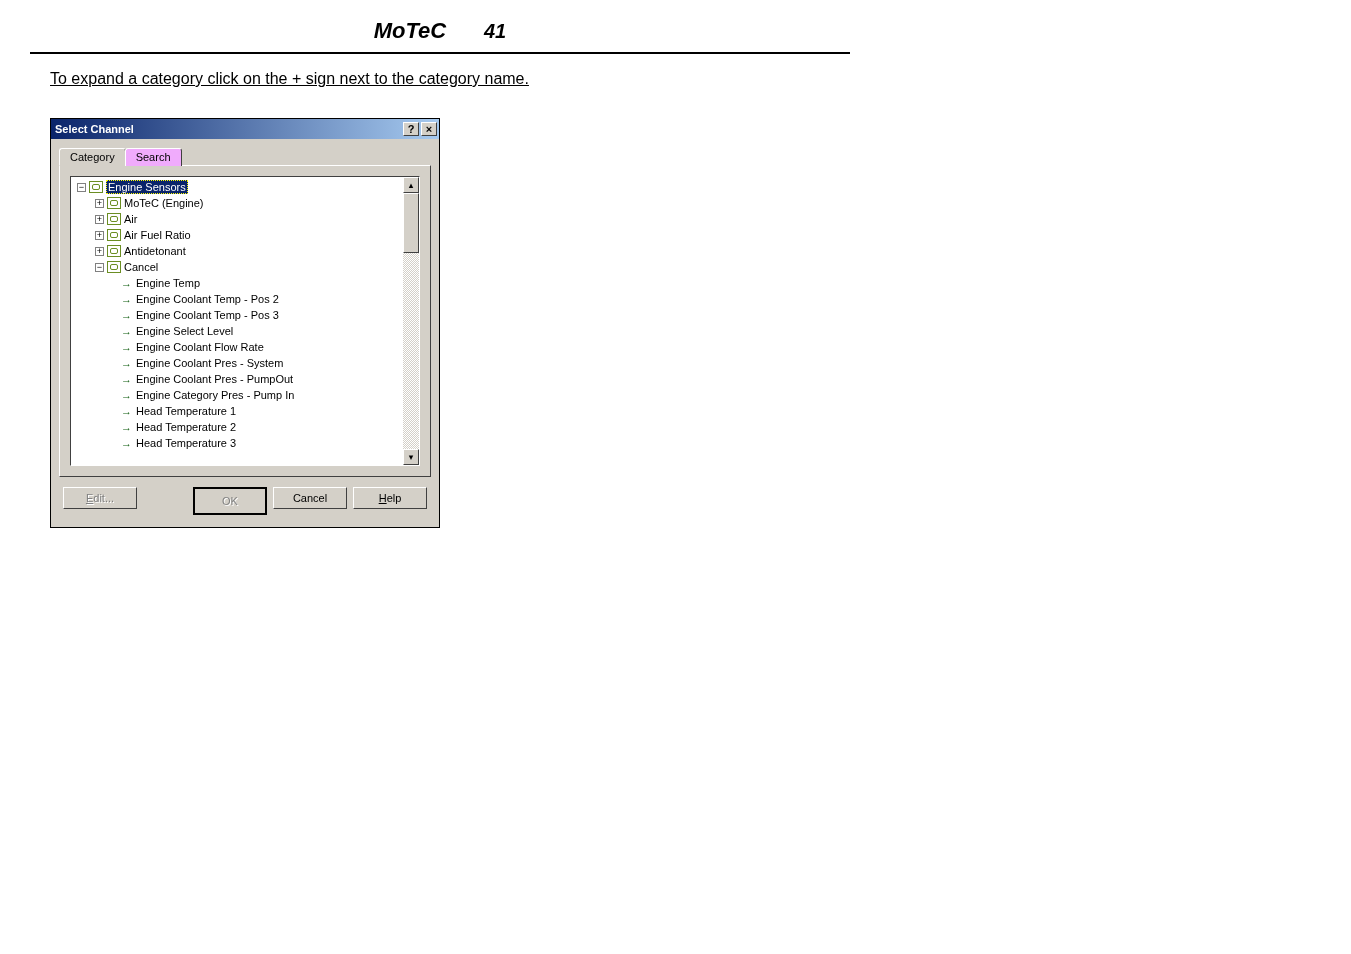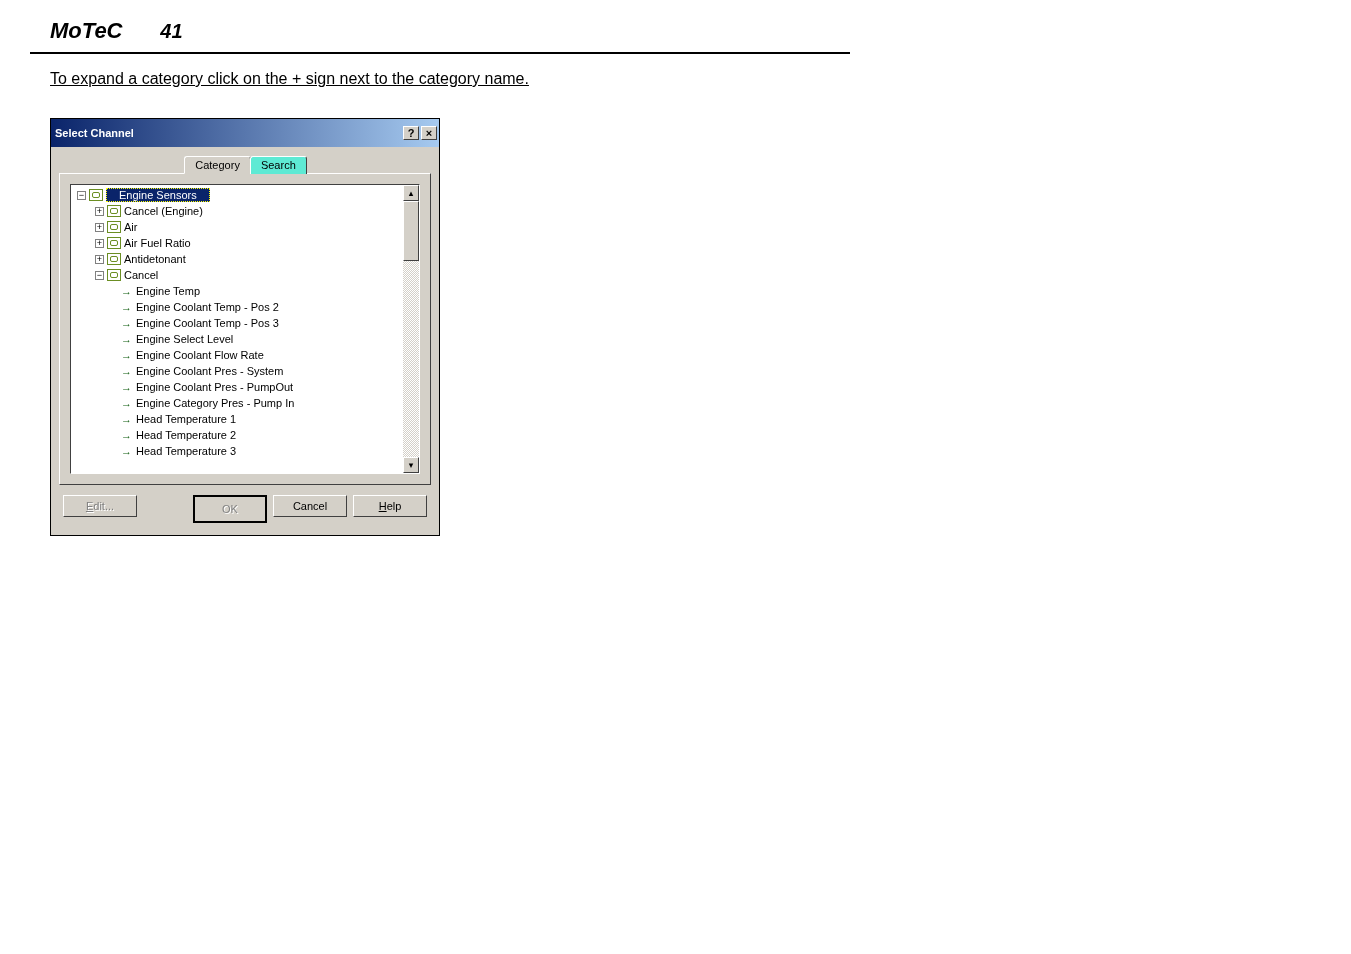--- a/index.html
+++ b/index.html
@@ -10,20 +10,21 @@
       height: 954px;
       position: relative;
     }
     .page-header {
       border-bottom: 2px solid #000;
       padding: 8px 20px;
       display: flex;
       align-items: baseline;
       width: 820px;
       margin: 10px 0 0 30px;
+      justify-content: center;
     }
     .page-header .brand {
       font-size: 22px;
       font-weight: bold;
       font-style: italic;
       flex: 0 0 auto;
     }
     .page-header .title {
       font-size: 22px;
       font-weight: bold;
@@ -49,21 +50,21 @@
       position: absolute;
       left: 50px;
       top: 118px;
       width: 390px;
       border: 1px solid #000;
       background: #d4d0c8;
       font-family: "MS Sans Serif", Tahoma, sans-serif;
       font-size: 11px;
     }
     .titlebar {
-      height: 28px;
+      height: 20px;
       background: linear-gradient(to right, #0a246a, #a6caf0);
       color: #fff;
       display: flex;
       align-items: center;
       padding: 0 2px 0 4px;
     }
     .titlebar .tlabel { font-weight: bold; flex: 1; font-size: 11px; }
     .titlebar .winbtn {
       width: 16px; height: 14px;
       background: #d4d0c8;
@@ -74,25 +75,24 @@
       color: #000;
       display: flex; align-items: center; justify-content: center;
       line-height: 1;
     }
     .dlgbody { padding: 8px; }
     .tabs {
       display: flex;
       position: relative;
       top: 1px;
       z-index: 2;
-      justify-content: center;
     }
     .tab {
       padding: 2px 10px;
-      background: #5eead4;
+      background: #f0abfc;
       border: 1px solid #808080;
       border-bottom: none;
       border-top-left-radius: 3px;
       border-top-right-radius: 3px;
       margin-right: -1px;
       font-size: 11px;
     }
     .tab.active {
       background: #d4d0c8;
       border-bottom: 1px solid #d4d0c8;
@@ -174,21 +174,21 @@
       color: #0a5a0a;
       font-weight: bold;
       margin-right: 3px;
       display: inline-block;
       width: 12px;
     }
     .nodelabel { font-size: 11px; }
     .selected .nodelabel {
       background: #0a246a; color: #fff;
       border: 1px dotted #ff0;
-      padding: 0 12px;
+      padding: 0 1px;
     }
     .ind0 { padding-left: 4px; }
     .ind1 { padding-left: 22px; }
     .ind2 { padding-left: 48px; }
     .btnrow {
       display: flex;
       gap: 6px;
       padding: 10px 4px 4px;
       justify-content: flex-start;
     }
@@ -232,21 +232,21 @@
       <div class="treebox">
         <div class="treecontent">
           <div class="node ind0 selected">
             <span class="expander">−</span>
             <span class="foldericon"></span>
             <span class="nodelabel">Engine Sensors</span>
           </div>
           <div class="node ind1">
             <span class="expander">+</span>
             <span class="foldericon"></span>
-            <span class="nodelabel">Cancel (Engine)</span>
+            <span class="nodelabel">MoTeC (Engine)</span>
           </div>
           <div class="node ind1">
             <span class="expander">+</span>
             <span class="foldericon"></span>
             <span class="nodelabel">Air</span>
           </div>
           <div class="node ind1">
             <span class="expander">+</span>
             <span class="foldericon"></span>
             <span class="nodelabel">Air Fuel Ratio</span>

